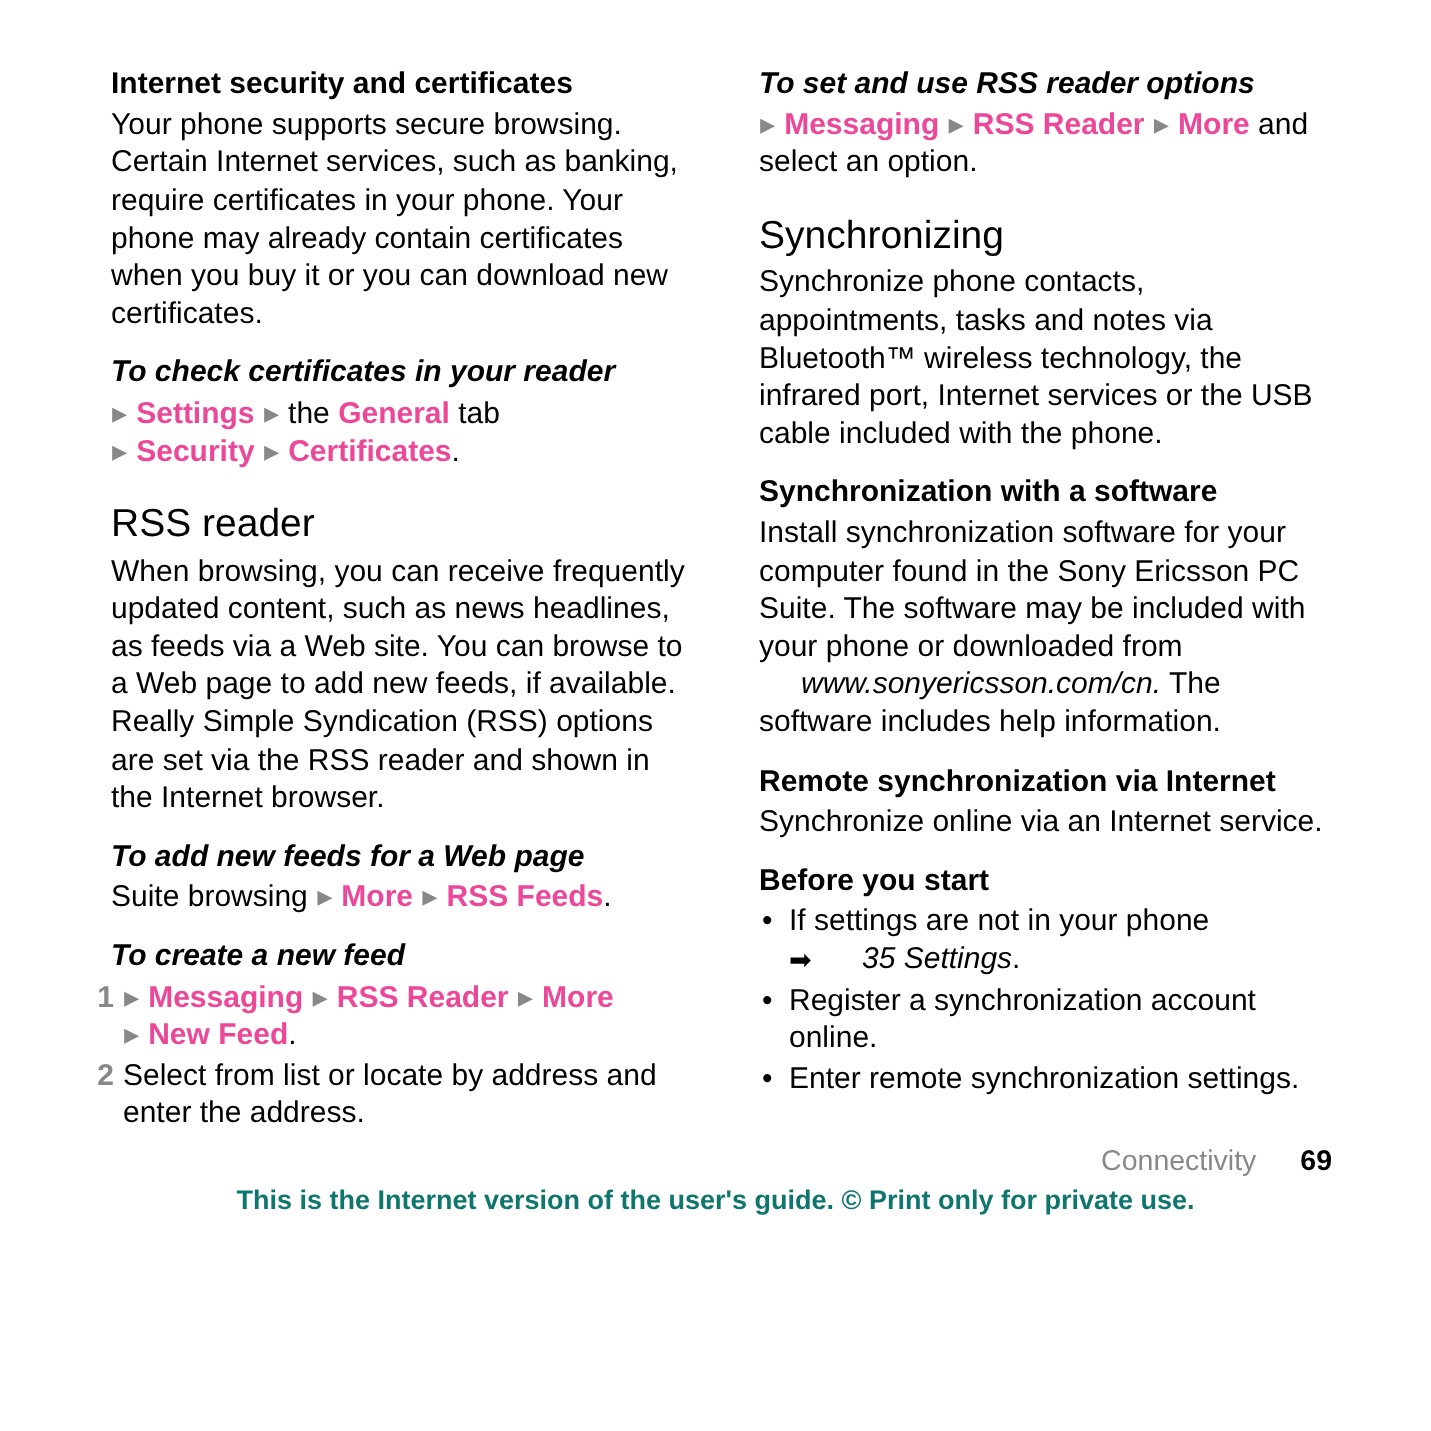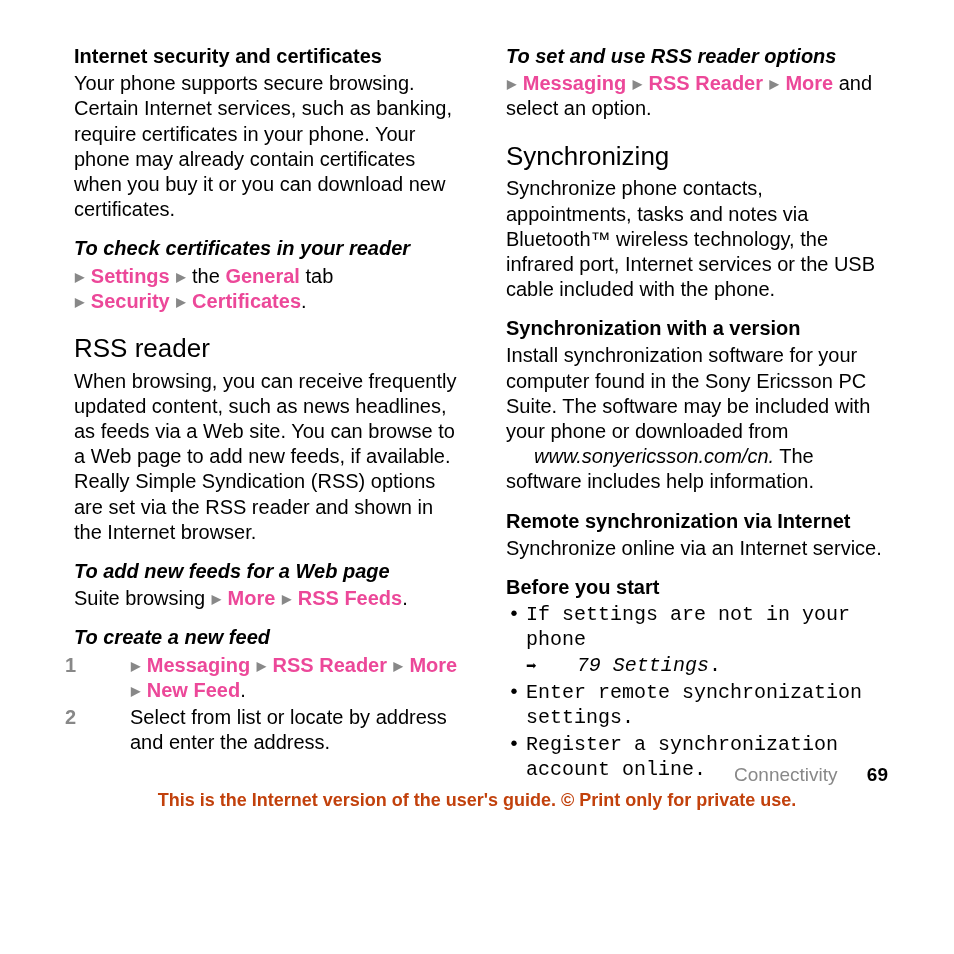--- a/index.html
+++ b/index.html
@@ -60,30 +60,29 @@
     margin-bottom: 2px;
   }
   .num-list .num {
     width: 20px;
     flex: 0 0 20px;
     font-weight: bold;
     color: #888888;
     text-align: right;
     padding-right: 6px;
   }
-  .num-list .li-body { flex: 1; margin-left: 48px; }
+  .num-list .li-body { flex: 1; }
   .bul-list {
     margin: 2px 0 0 0;
     padding: 0 0 0 20px;
   }
   .bul-list li {
     list-style: none;
     position: relative;
     margin-bottom: 2px;
-    font-family: Liberation Mono, monospace;
   }
   .bul-list li::before {
     content: "•";
     position: absolute;
     left: -18px;
     top: 0;
     font-size: 20px;
     color: #000;
   }
   .ital { font-style: italic; margin-left: 28px; }
@@ -103,21 +102,21 @@
   }
   .footer-top {
     text-align: right;
     padding-right: 66px;
     font-size: 19px;
     margin-bottom: 4px;
   }
   .footer-top .sec { color: #888888; margin-right: 24px; }
   .footer-top .pg { font-weight: bold; color: #000; }
   .footer-bot {
-    color: #c2410c;
+    color: #0f766e;
     font-weight: bold;
     font-size: 18px;
   }
 </style>
 </head>
 <body>
 
 <div class="page">
   <div class="columns">
 
@@ -182,37 +181,37 @@
         <span class="nav-item">Messaging</span>
         <span class="tri">▶</span>
         <span class="nav-item">RSS Reader</span>
         <span class="tri">▶</span>
         <span class="nav-item">More</span><span> and select an option.</span>
       </p>
 
       <p class="section-h">Synchronizing</p>
       <p class="body-p">Synchronize phone contacts, appointments, tasks and notes via Bluetooth™ wireless technology, the infrared port, Internet services or the USB cable included with the phone.</p>
 
-      <p class="sub-h">Synchronization with a version</p>
+      <p class="sub-h">Synchronization with a software</p>
       <p class="body-p">
         <span>Install synchronization software for your computer found in the Sony Ericsson PC Suite. The software may be included with your phone or downloaded from </span><span class="ital">www.sonyericsson.com/cn.</span><span> The software includes help information.</span>
       </p>
 
       <p class="sub-h">Remote synchronization via Internet</p>
       <p class="body-p">Synchronize online via an Internet service.</p>
 
       <p class="sub-h">Before you start</p>
       <ul class="bul-list">
         <li>
           <span>If settings are not in your phone </span><br>
           <span class="link-arrow">➡</span>
-          <span class="ital">79 Settings</span><span>.</span>
+          <span class="ital">35 Settings</span><span>.</span>
         </li>
+        <li>Register a synchronization account online.</li>
         <li>Enter remote synchronization settings.</li>
-        <li>Register a synchronization account online.</li>
       </ul>
 
     </div>
   </div>
 
   <div class="footer">
     <div class="footer-top">
       <span class="sec">Connectivity</span>
       <span class="pg">69</span>
     </div>

